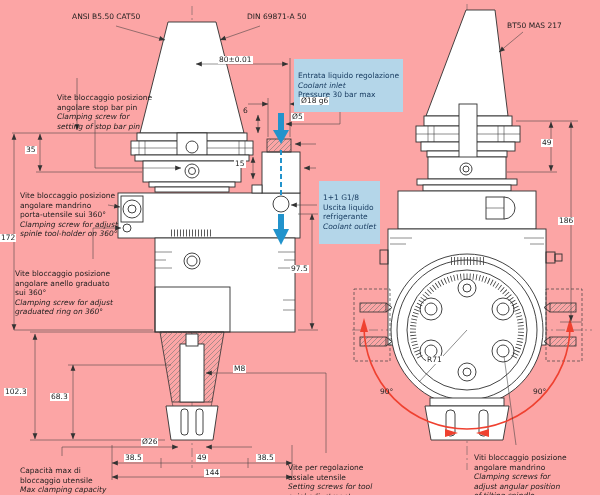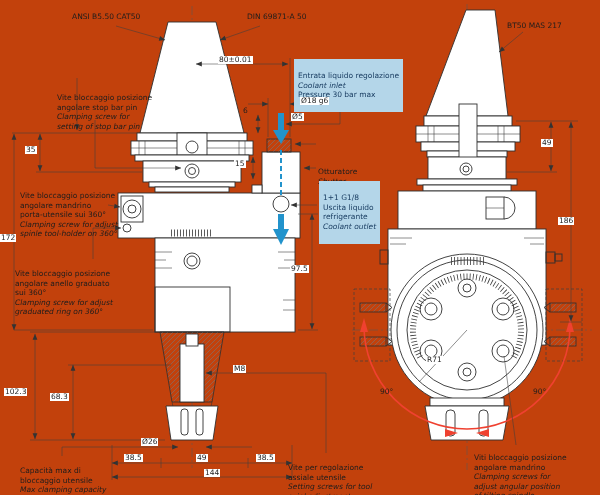--- a/index.html
+++ b/index.html
@@ -1,16 +1,16 @@
 <!DOCTYPE html>
 <html><head>
 <meta charset="utf-8">
 <style>
   html,body{margin:0;padding:0;background:#fff}
-  #stage{position:relative;width:600px;height:495px;background:#c2410c;
+  #stage{position:relative;width:600px;height:495px;background:#fca5a5;
          font-family:"DejaVu Sans",sans-serif;overflow:hidden}
   #stage svg{position:absolute;left:0;top:0}
   .lbl{position:absolute;font-size:7.5px;line-height:1.25;color:#1d1d1d;white-space:pre-line}
   .lbl .it{display:block;font-style:normal}
   .lbl .en{display:block;font-style:italic}
   .dim{position:absolute;font-size:7.5px;line-height:1.1;color:#1d1d1d;background:#fff;padding:0 1px}
   .nobg{background:transparent}
   .hl{background:#b4d6e9;color:#15395e;padding:2px 4px;line-height:1.3}
   
   .o{fill:none;stroke:#2f2f2f;stroke-width:0.9}
@@ -271,23 +271,20 @@
   <div class="lbl" style="left:507px;top:21px"><span class="it">BT50 MAS 217</span></div>
 
   <div class="lbl" style="left:57px;top:84px">
     <span class="it">Vite bloccaggio posizione
 angolare stop bar pin</span><span class="en">Clamping screw for
 setting of stop bar pin</span>
   </div>
   <div class="lbl hl" style="left:294px;top:59px">
     <span class="it">Entrata liquido regolazione</span><span class="en">Coolant inlet</span><span class="it">Pressure 30 bar max</span>
   </div>
-  <div class="lbl" style="left:318px;top:158px">
-    <span class="it">Otturatore</span><span class="en">Shutter</span>
-  </div>
   <div class="lbl hl" style="left:319px;top:181px">
     <span class="it">1+1 G1/8
 Uscita liquido
 refrigerante</span><span class="en">Coolant outlet</span>
   </div>
   <div class="lbl" style="left:20px;top:182px">
     <span class="it">Vite bloccaggio posizione
 angolare mandrino
 porta-utensile sui 360°</span><span class="en">Clamping screw for adjust
 spinle tool-holder on 360°</span>

